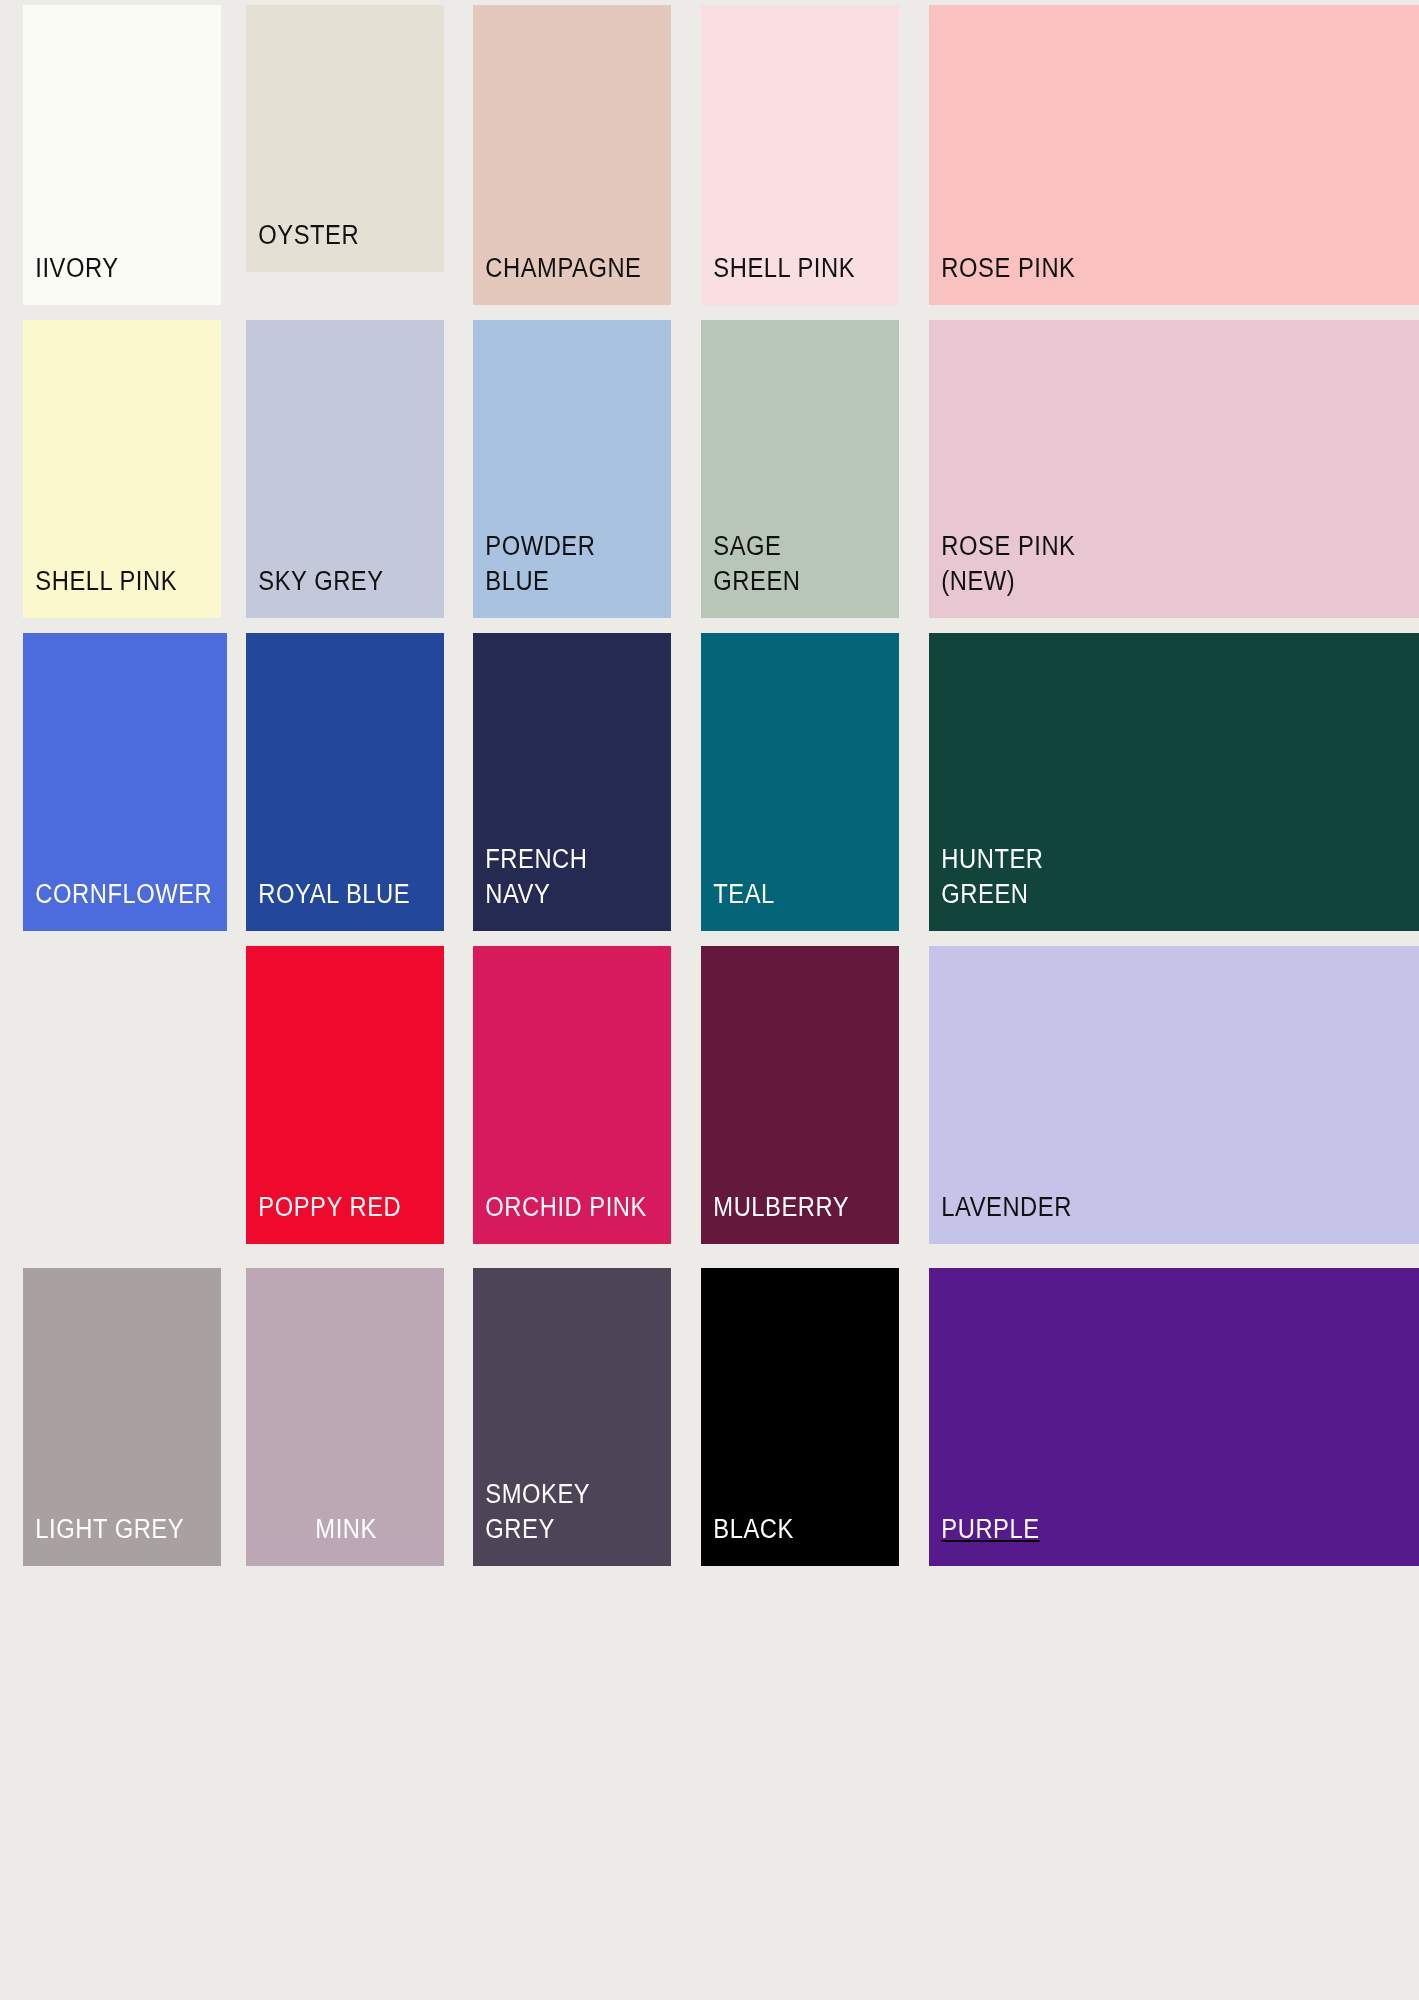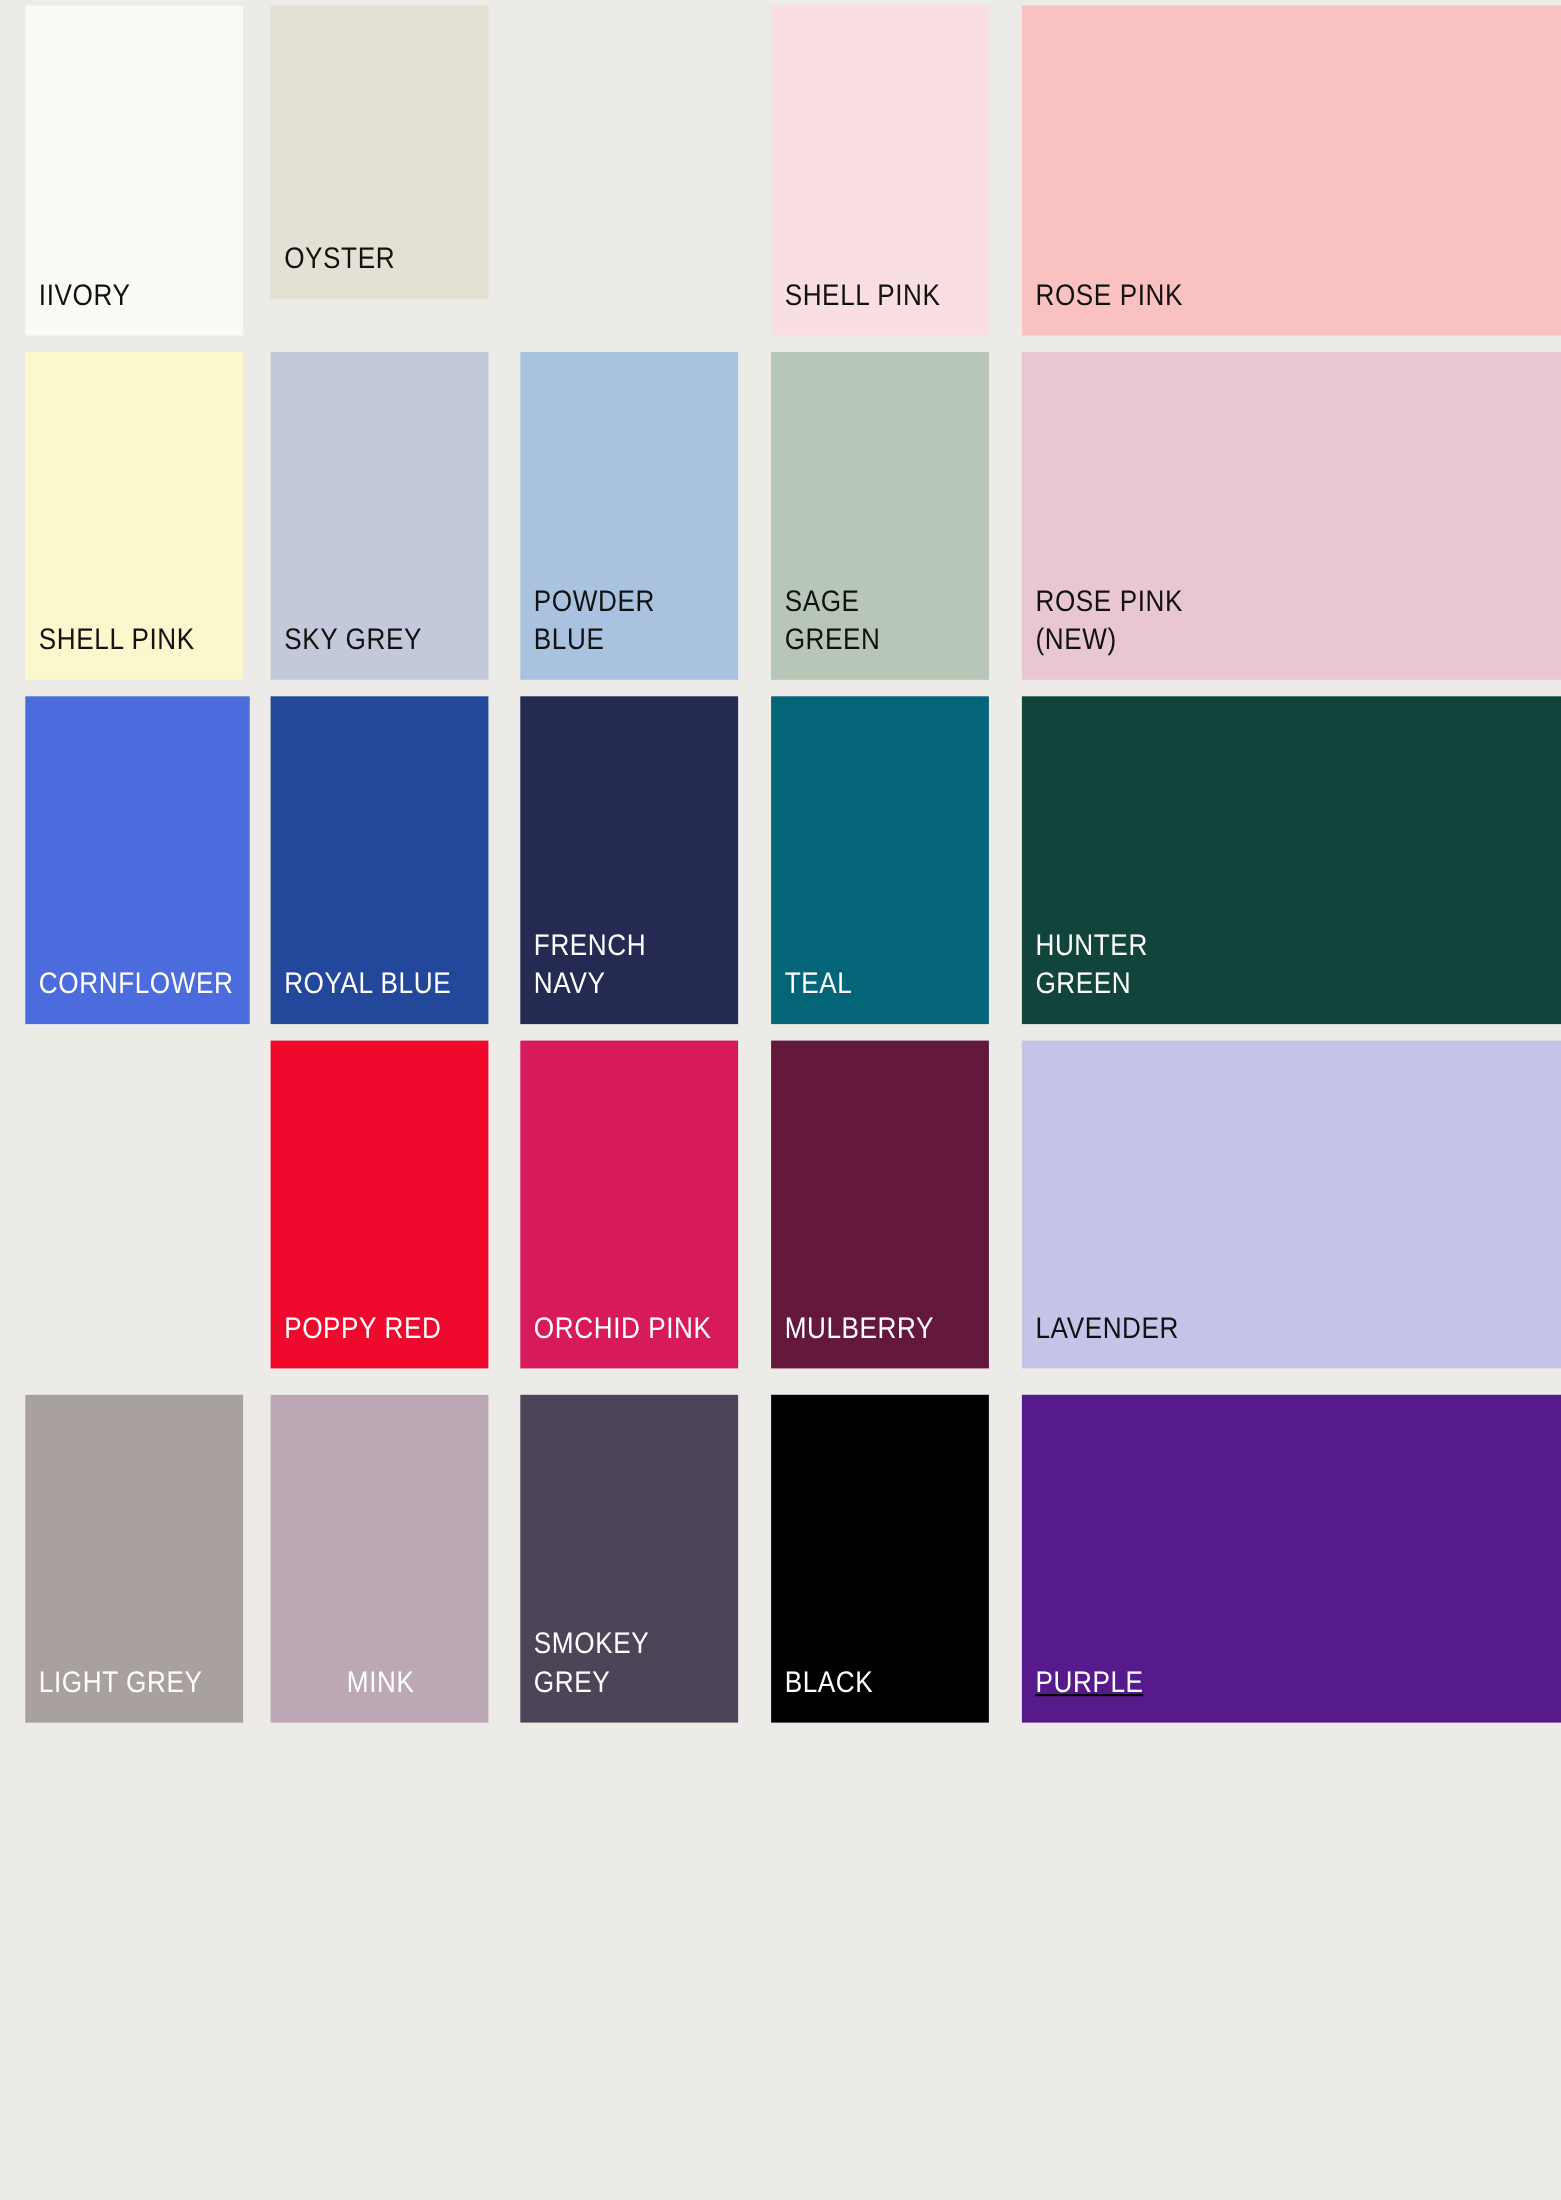--- a/index.html
+++ b/index.html
@@ -49,20 +49,23 @@
 </style>
 </head>
 <body>
 
 <div id="palette-grid" style="background: rgb(236, 235, 232); margin-left: 18px;">
     <div class="swatch" style="left: 5px; top: 5px; width: 198px; height: 300px; background: rgb(250, 251, 245);">
       <div class="swatch-label label-dark" style="color: rgb(17, 17, 17);">IIVORY</div>
     </div>
     <div class="swatch" style="left: 228px; top: 5px; width: 198px; height: 267px; background: rgb(228, 224, 211);">
       <div class="swatch-label label-dark" style="color: rgb(17, 17, 17);">OYSTER</div>
+    </div>
+    <div class="swatch" style="left: 455px; top: 5px; width: 198px; height: 300px; background: rgb(228, 200, 188);">
+      <div class="swatch-label label-dark" style="color: rgb(17, 17, 17);">CHAMPAGNE</div>
     </div>
     <div class="swatch" style="left: 683px; top: 5px; width: 198px; height: 300px; background: rgb(249, 223, 226);">
       <div class="swatch-label label-dark" style="color: rgb(17, 17, 17);">SHELL PINK</div>
     </div>
     <div class="swatch" style="left: 911px; top: 5px; width: 508px; height: 300px; background: rgb(249, 194, 193);">
       <div class="swatch-label label-dark" style="color: rgb(17, 17, 17);">ROSE PINK</div>
     </div>
     <div class="swatch" style="left: 5px; top: 320px; width: 198px; height: 298px; background: rgb(251, 248, 206);">
       <div class="swatch-label label-dark" style="color: rgb(17, 17, 17);">SHELL PINK</div>
     </div>

